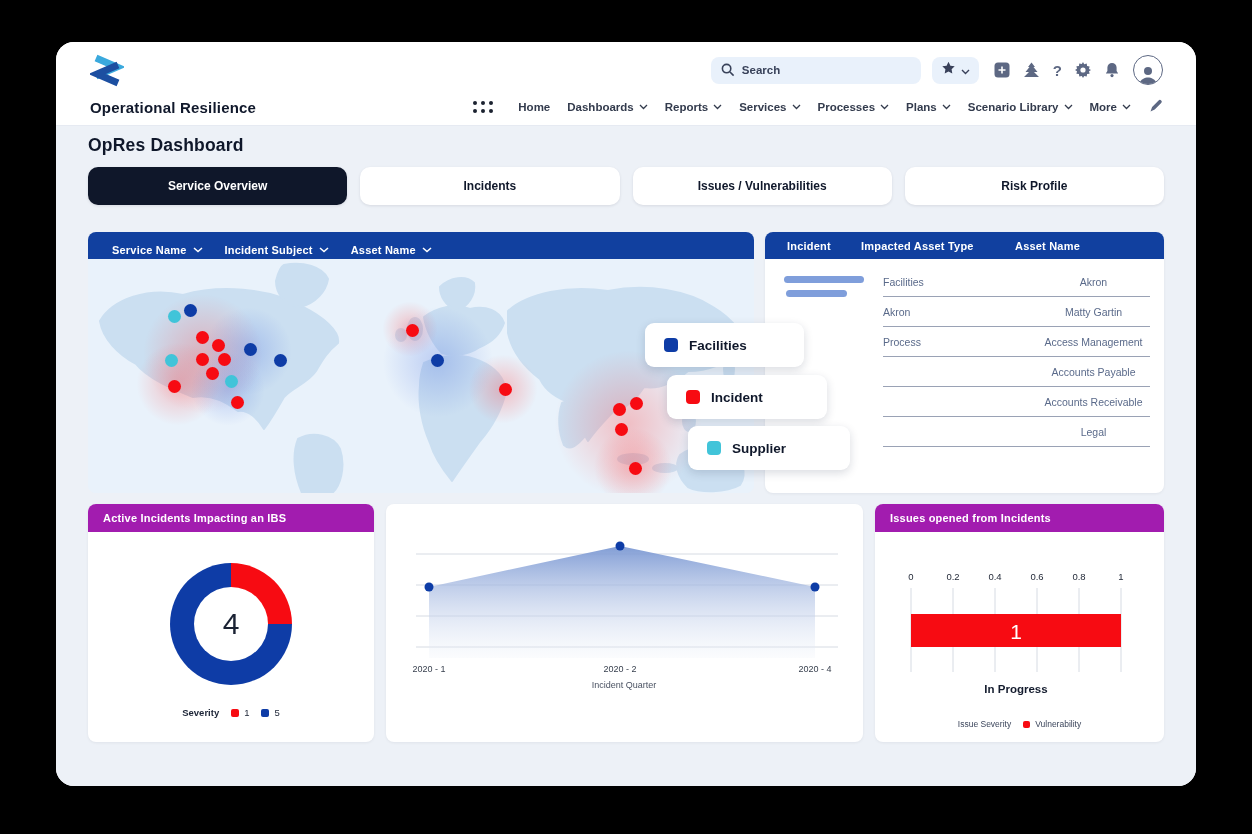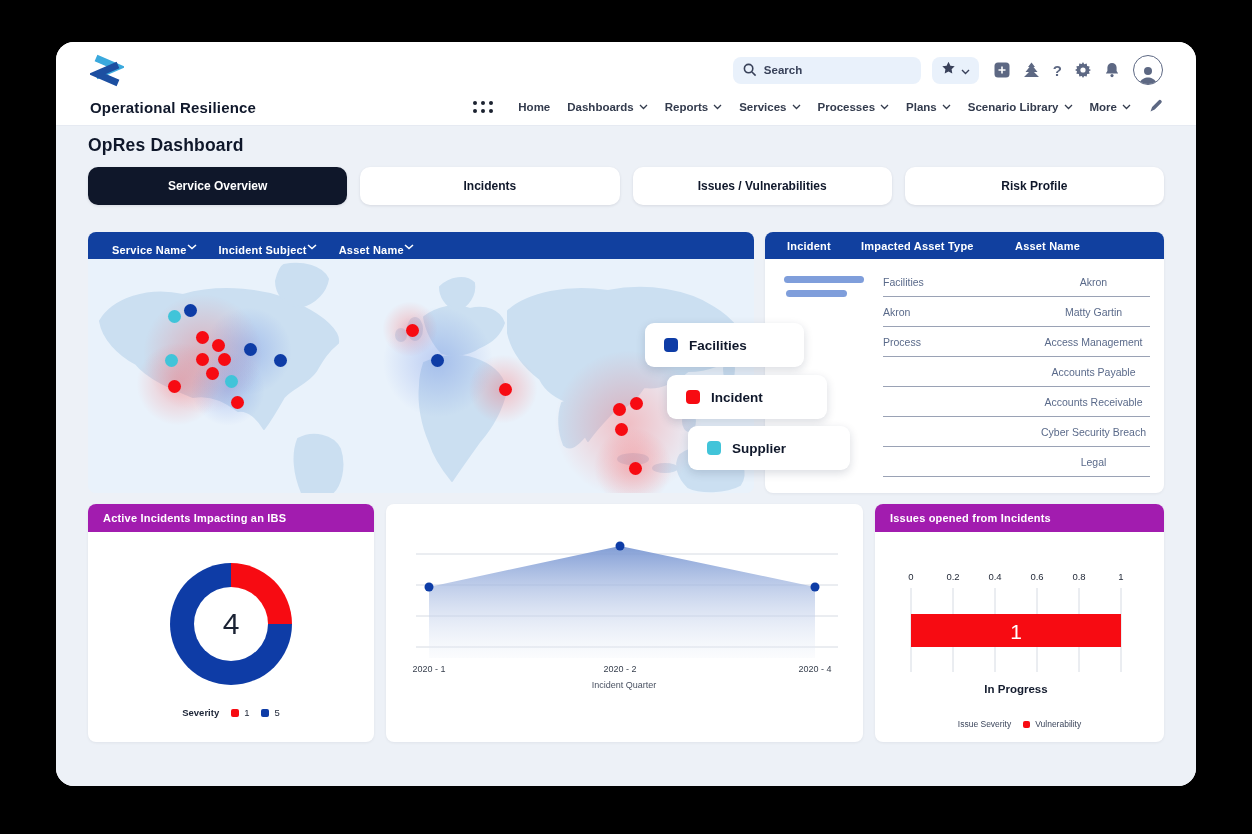--- a/index.html
+++ b/index.html
@@ -8,21 +8,21 @@
 
   .window { position:absolute; left:56px; top:42px; width:1140px; height:744px;
             background:#fff; border-radius:18px; overflow:hidden; }
 
   
   .app-header { position:relative; height:83px; background:#fff; }
   .logo { position:absolute; left:34px; top:9px; }
   .app-title { position:absolute; left:34px; top:57px; font-size:15px; font-weight:700; color:#10182b; letter-spacing:.2px; }
 
   .hdr-top { position:absolute; right:33px; top:13px; display:flex; align-items:center; gap:11px; }
-  .search-box { width:188px; height:27px; background:#e9f1fb; border-radius:8px; display:flex; gap:7px; padding:0 10px; }
+  .search-box { width:210px; height:27px; background:#e9f1fb; border-radius:8px; display:flex; gap:7px; padding:0 10px; }
   .search-box input { border:none; outline:none; background:transparent; width:100%; font-size:11.5px; font-weight:600; color:#2c3650; font-family:inherit; }
   .search-box input::placeholder { color:#39425a; }
   .fav-box { height:27px; background:#e9f1fb; border-radius:8px; display:flex; align-items:center; gap:5px; padding:0 9px; cursor:pointer; }
   .hdr-icons { display:flex; align-items:center; gap:13px; margin-left:4px; }
   .icon-btn { display:flex; align-items:center; justify-content:center; cursor:pointer; color:#5d6883; }
   .help-glyph { font-size:15px; font-weight:700; color:#5d6883; }
   .avatar { width:30px; height:30px; border:1.7px solid #5d6883; border-radius:50%; display:flex; align-items:flex-end; justify-content:center; overflow:hidden; cursor:pointer; }
 
   .nav-row { position:absolute; right:33px; top:57px; display:flex; align-items:center; gap:17px; font-size:11.5px; font-weight:600; color:#333b4d; }
   .nav-item { display:flex; align-items:center; gap:5px; cursor:pointer; white-space:nowrap; }
@@ -35,21 +35,21 @@
 
   .tabs { display:flex; gap:13px; margin-top:11px; }
   .tab { flex:1; height:38px; border-radius:10px; background:#fff; display:flex; align-items:center; justify-content:center;
          font-size:12px; font-weight:700; color:#10182b; box-shadow:0 1px 3px rgba(16,24,40,.10); cursor:pointer; }
   .tab.active { background:#0f172a; color:#fff; }
 
   .row-main { display:flex; gap:11px; margin-top:27px; position:relative; }
   .panel-hd { height:27px; background:#11409f; border-radius:8px 8px 0 0; color:#fff; display:flex; align-items:center;
               font-size:11px; font-weight:700; letter-spacing:.2px; }
   .map-hd { padding:0 24px; gap:22px; }
-  .filter { display:flex; cursor:pointer;margin-top:8px; }
+  .filter { display:flex; align-items:center; gap:6px; cursor:pointer;margin-top:8px; }
 
   .map-panel { width:666px; }
   .map-area { position:relative; width:666px; height:234px; border-radius:0 0 8px 8px; overflow:hidden; background:#e9f2fb; }
   .map-area svg.world { display:block; }
   .glow { position:absolute; border-radius:50%; transform:translate(-50%,-50%); pointer-events:none; }
   .glow.r { background:radial-gradient(circle, rgba(255,70,70,.30) 0%, rgba(255,70,70,0) 65%); }
   .glow.b { background:radial-gradient(circle, rgba(60,100,220,.26) 0%, rgba(60,100,220,0) 65%); }
   .dot { position:absolute; width:13px; height:13px; border-radius:50%; cursor:pointer; }
   .dot.f { background:#0e3ca6; } .dot.i { background:#f70b12; } .dot.s { background:#41c4d9; }
 
@@ -345,24 +345,20 @@
                 <span class="cell-type">Process</span>
                 <span class="cell-name">Access Management</span>
               </div>
             <div class="t-row">
                 <span class="cell-type"></span>
                 <span class="cell-name">Accounts Payable</span>
               </div>
             <div class="t-row">
                 <span class="cell-type"></span>
                 <span class="cell-name">Accounts Receivable</span>
-              </div>
-            <div class="t-row">
-                <span class="cell-type"></span>
-                <span class="cell-name">Cyber Security Breach</span>
               </div>
             <div class="t-row">
                 <span class="cell-type"></span>
                 <span class="cell-name">Legal</span>
               </div>
           </div>
         </div>
       </div>
     </div>
 

